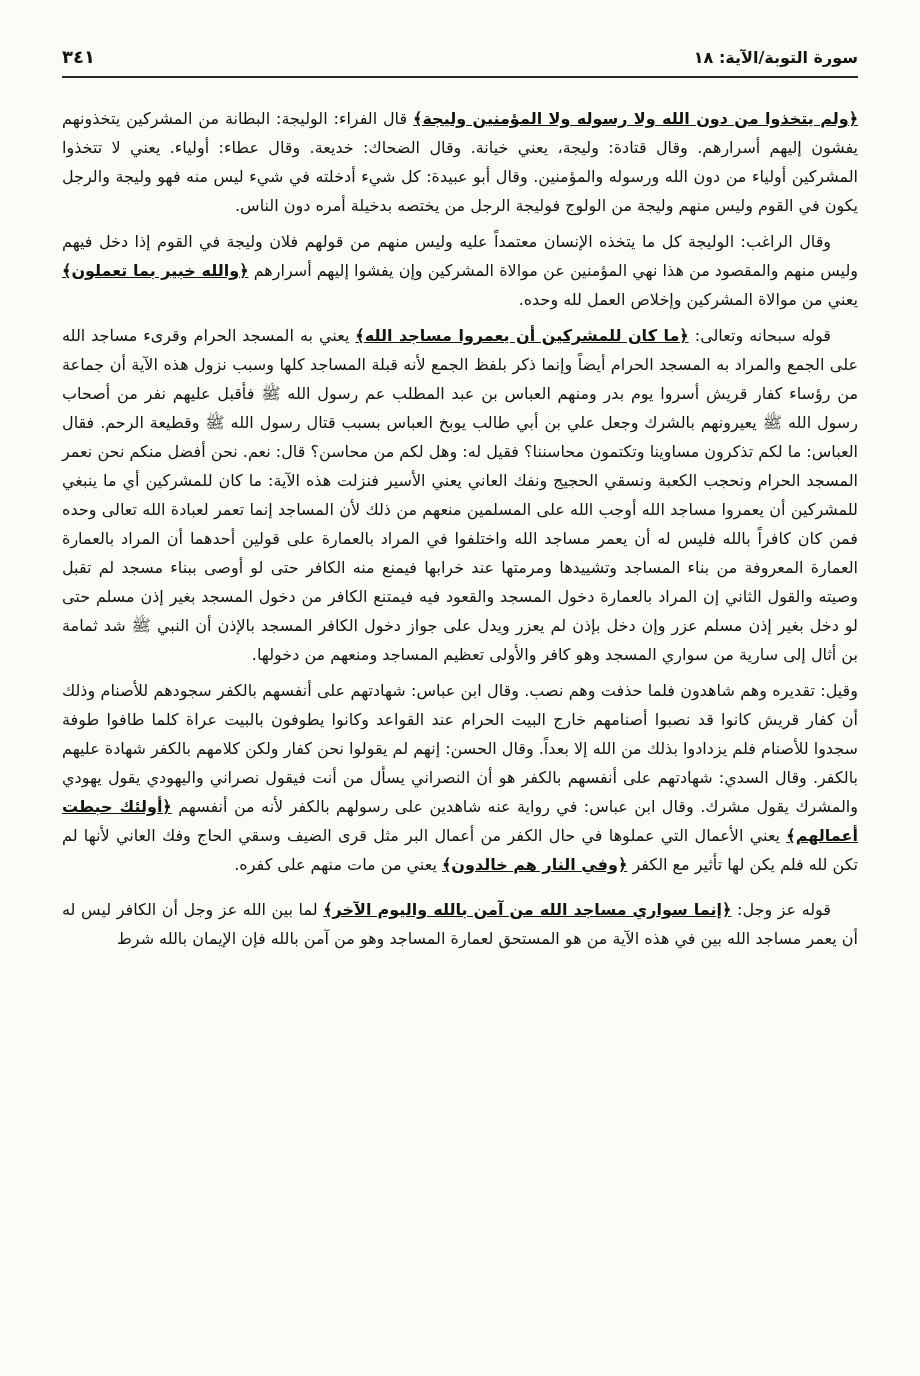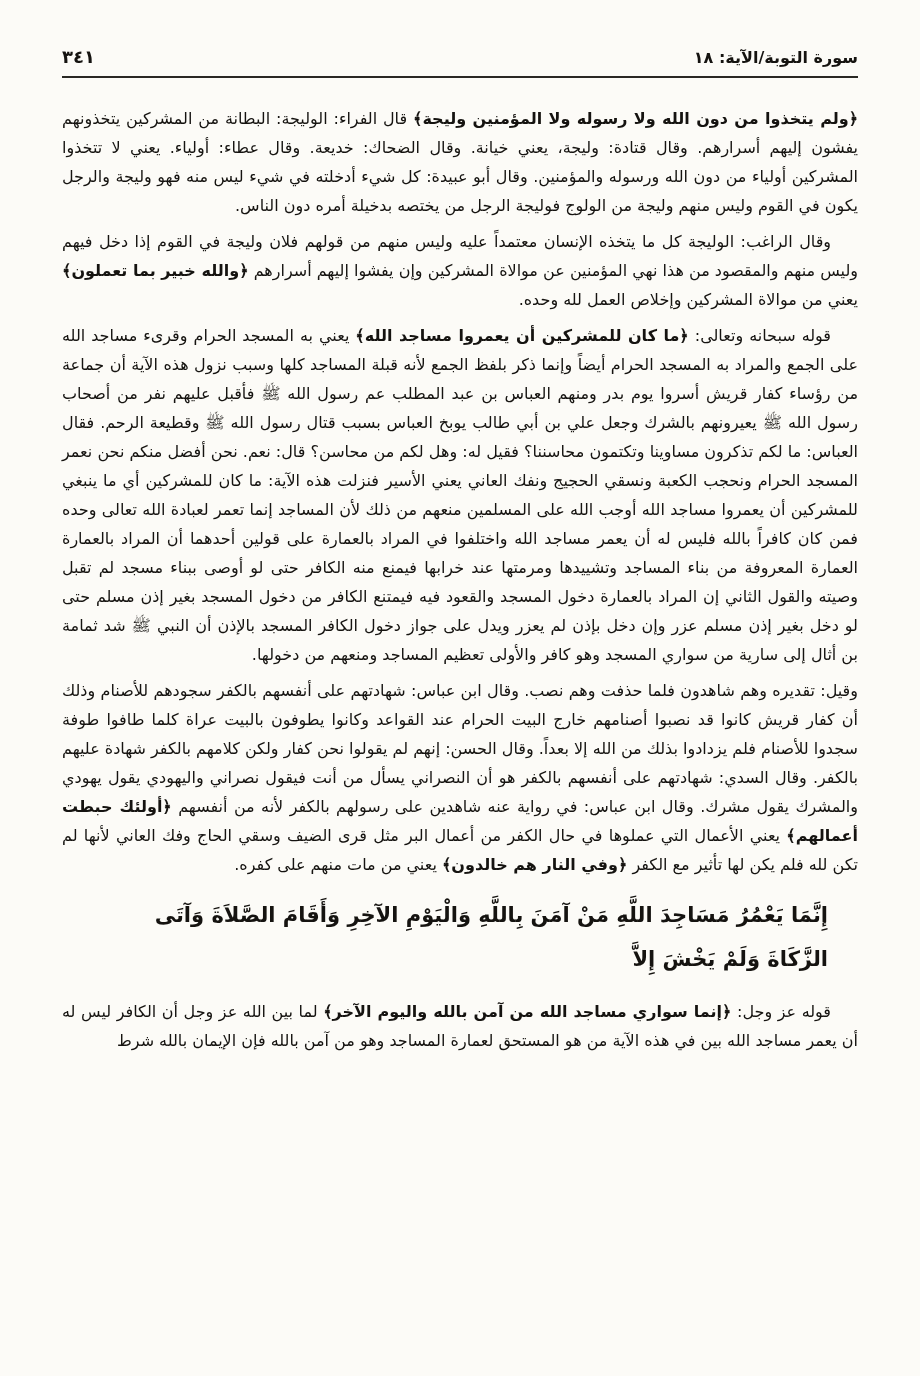--- a/index.html
+++ b/index.html
@@ -35,21 +35,21 @@
 
   .body-text {
     margin-top:26px;
     font-size:16px;
     line-height:29px;
     text-align:justify;
   }
 
   .para { margin-bottom:7px; }
   .para.indent { text-indent:27px; }
-  .quran-quote { font-weight:700; }
+  .quran-quote { font-weight:700;text-decoration:underline; }
 
   .verse {
     margin:14px 0 16px;
     padding:0 30px 0 46px;
     font-weight:700;
     font-size:21px;
     line-height:44px;
     text-align:right;
   }
   .verse-line { white-space:normal; }
@@ -79,18 +79,17 @@
     <div class="chapter-title">سورة التوبة/الآية: ١٨</div>
     <div class="page-number">٣٤١</div>
   </header>
 
   <main class="body-text" id="content">
       <p class="para"><span class="quran-quote">﴿ولم يتخذوا من دون الله ولا رسوله ولا المؤمنين وليجة﴾</span><span class="plain-run"> قال الفراء: الوليجة: البطانة من المشركين يتخذونهم يفشون إليهم أسرارهم. وقال قتادة: وليجة، يعني خيانة. وقال الضحاك: خديعة. وقال عطاء: أولياء. يعني لا تتخذوا المشركين أولياء من دون الله ورسوله والمؤمنين. وقال أبو عبيدة: كل شيء أدخلته في شيء ليس منه فهو وليجة والرجل يكون في القوم وليس منهم وليجة من الولوج فوليجة الرجل من يختصه بدخيلة أمره دون الناس.</span></p>
       <p class="para indent"><span class="plain-run">وقال الراغب: الوليجة كل ما يتخذه الإنسان معتمداً عليه وليس منهم من قولهم فلان وليجة في القوم إذا دخل فيهم وليس منهم والمقصود من هذا نهي المؤمنين عن موالاة المشركين وإن يفشوا إليهم أسرارهم </span><span class="quran-quote">﴿والله خبير بما تعملون﴾</span><span class="plain-run"> يعني من موالاة المشركين وإخلاص العمل لله وحده.</span></p>
       <p class="para indent"><span class="plain-run">قوله سبحانه وتعالى: </span><span class="quran-quote">﴿ما كان للمشركين أن يعمروا مساجد الله﴾</span><span class="plain-run"> يعني به المسجد الحرام وقرىء مساجد الله على الجمع والمراد به المسجد الحرام أيضاً وإنما ذكر بلفظ الجمع لأنه قبلة المساجد كلها وسبب نزول هذه الآية أن جماعة من رؤساء كفار قريش أسروا يوم بدر ومنهم العباس بن عبد المطلب عم رسول الله ﷺ فأقبل عليهم نفر من أصحاب رسول الله ﷺ يعيرونهم بالشرك وجعل علي بن أبي طالب يوبخ العباس بسبب قتال رسول الله ﷺ وقطيعة الرحم. فقال العباس: ما لكم تذكرون مساوينا وتكتمون محاسننا؟ فقيل له: وهل لكم من محاسن؟ قال: نعم. نحن أفضل منكم نحن نعمر المسجد الحرام ونحجب الكعبة ونسقي الحجيج ونفك العاني يعني الأسير فنزلت هذه الآية: ما كان للمشركين أي ما ينبغي للمشركين أن يعمروا مساجد الله أوجب الله على المسلمين منعهم من ذلك لأن المساجد إنما تعمر لعبادة الله تعالى وحده فمن كان كافراً بالله فليس له أن يعمر مساجد الله واختلفوا في المراد بالعمارة على قولين أحدهما أن المراد بالعمارة العمارة المعروفة من بناء المساجد وتشييدها ومرمتها عند خرابها فيمنع منه الكافر حتى لو أوصى ببناء مسجد لم تقبل وصيته والقول الثاني إن المراد بالعمارة دخول المسجد والقعود فيه فيمتنع الكافر من دخول المسجد بغير إذن مسلم حتى لو دخل بغير إذن مسلم عزر وإن دخل بإذن لم يعزر ويدل على جواز دخول الكافر المسجد بالإذن أن النبي ﷺ شد ثمامة بن أثال إلى سارية من سواري المسجد وهو كافر والأولى تعظيم المساجد ومنعهم من دخولها.</span></p>
       <p class="para"><span class="plain-run">وقيل: تقديره وهم شاهدون فلما حذفت وهم نصب. وقال ابن عباس: شهادتهم على أنفسهم بالكفر سجودهم للأصنام وذلك أن كفار قريش كانوا قد نصبوا أصنامهم خارج البيت الحرام عند القواعد وكانوا يطوفون بالبيت عراة كلما طافوا طوفة سجدوا للأصنام فلم يزدادوا بذلك من الله إلا بعداً. وقال الحسن: إنهم لم يقولوا نحن كفار ولكن كلامهم بالكفر شهادة عليهم بالكفر. وقال السدي: شهادتهم على أنفسهم بالكفر هو أن النصراني يسأل من أنت فيقول نصراني واليهودي يقول يهودي والمشرك يقول مشرك. وقال ابن عباس: في رواية عنه شاهدين على رسولهم بالكفر لأنه من أنفسهم </span><span class="quran-quote">﴿أولئك حبطت أعمالهم﴾</span><span class="plain-run"> يعني الأعمال التي عملوها في حال الكفر من أعمال البر مثل قرى الضيف وسقي الحاج وفك العاني لأنها لم تكن لله فلم يكن لها تأثير مع الكفر </span><span class="quran-quote">﴿وفي النار هم خالدون﴾</span><span class="plain-run"> يعني من مات منهم على كفره.</span></p>
       <div class="verse">
-        <div class="verse-line"><span>إِنَّمَا يَعْمُرُ مَسَاجِدَ اللَّهِ مَنْ آمَنَ بِاللَّهِ وَالْيَوْمِ الآخِرِ وَأَقَامَ الصَّلاَةَ وَآتَى الزَّكَاةَ وَلَمْ يَخْشَ إِلاَّ</span></div>
       </div>
       <p class="para indent"><span class="plain-run">قوله عز وجل: </span><span class="quran-quote">﴿إنما سواري مساجد الله من آمن بالله واليوم الآخر﴾</span><span class="plain-run"> لما بين الله عز وجل أن الكافر ليس له أن يعمر مساجد الله بين في هذه الآية من هو المستحق لعمارة المساجد وهو من آمن بالله فإن الإيمان بالله شرط</span></p>
     </main>
 
 </div>
 
 </body></html>

